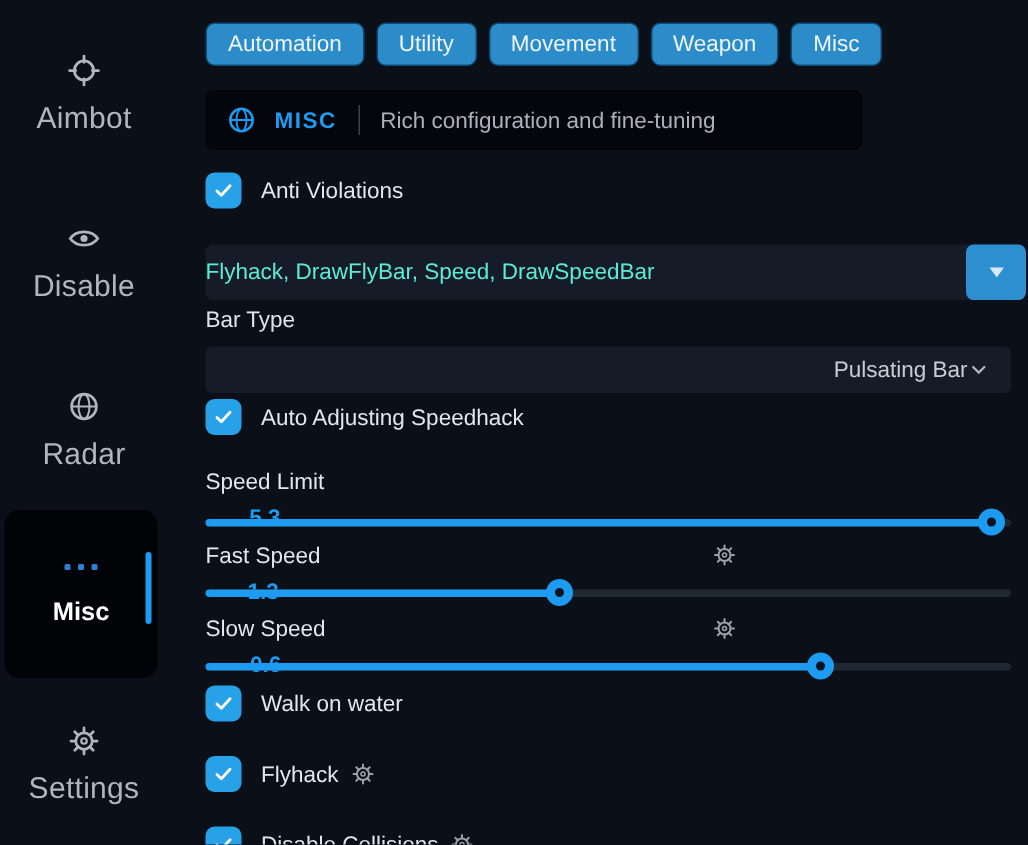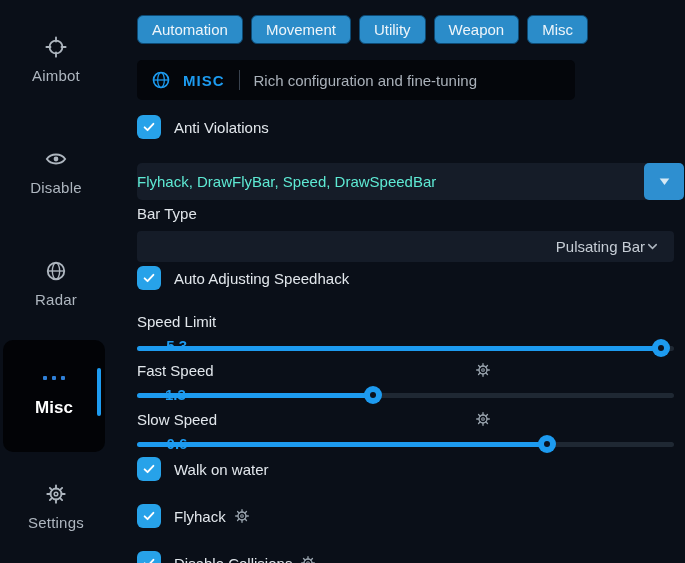--- a/index.html
+++ b/index.html
@@ -6,21 +6,21 @@
   html,body { width:685px; height:563px; }
   body {
     position:relative; overflow:hidden;
     background:#0a0f18;
     font-family:"Liberation Sans", sans-serif;
     color:#dde3e9;
   }
   
   .sidebar { position:absolute; left:0; top:0; width:112px; height:563px; }
   .side-item { position:absolute; left:0; width:112px; display:flex; flex-direction:column; align-items:center; gap:5px; cursor:pointer; }
-  .side-item .lbl { font-size:15px; color:#aeb6bf; letter-spacing:.2px; }
+  .side-item .lbl { font-size:20px; color:#aeb6bf; letter-spacing:.2px; }
   .side-item svg { color:#aeb6bf; }
   .side-active {
     position:absolute; left:3px; top:340px; width:102px; height:112px;
     background:#020306; border-radius:10px; cursor:pointer;
   }
   .side-active .dots { position:absolute; top:36px; left:0; width:100%; display:flex; justify-content:center; gap:5px; }
   .side-active .dots i { width:4px; height:4px; background:#2f7fd6; border-radius:1px; }
   .side-active .lbl { position:absolute; top:58px; width:100%; text-align:center; font-size:17px; font-weight:bold; color:#ffffff; }
   .side-active .indicator { position:absolute; right:4px; top:28px; width:4px; height:48px; background:#1d9bf0; border-radius:2px; }
   
@@ -145,22 +145,22 @@
       </svg>
     </span>
     <span class="lbl">Settings</span>
   </div>
 </nav>
 
 <main class="main">
 
   <div class="tabs">
     <button class="tab">Automation</button>
+    <button class="tab">Utility</button>
     <button class="tab">Movement</button>
-    <button class="tab">Utility</button>
     <button class="tab">Weapon</button>
     <button class="tab">Misc</button>
   </div>
 
   <div class="panel-header">
     <span style="color:#1d9bf0; display:inline-flex;">
       <svg width="20" height="20" viewBox="0 0 24 24" fill="none" stroke="currentColor" stroke-width="2">
         <circle cx="12" cy="12" r="9"></circle>
         <ellipse cx="12" cy="12" rx="4" ry="9" stroke-width="1.5"></ellipse>
         <line x1="3" y1="12" x2="21" y2="12" stroke-width="1.5"></line>

